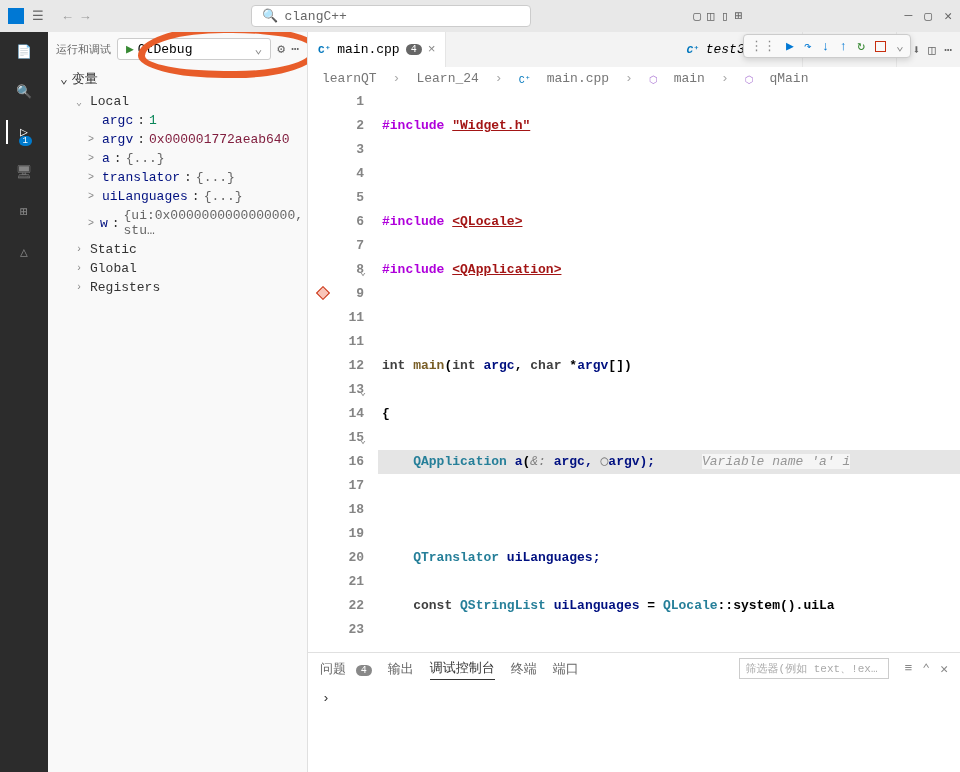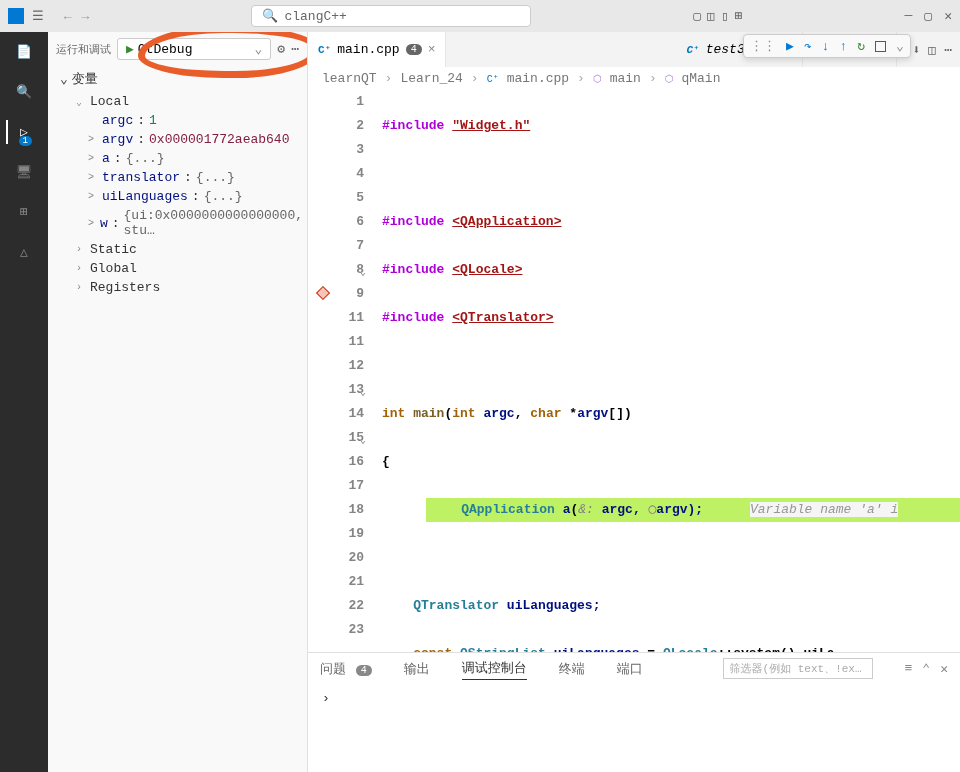--- a/index.html
+++ b/index.html
@@ -38,42 +38,42 @@
 .tab { display: flex; align-items: center; padding: 0 10px; height: 35px; gap: 6px; border-right: 1px solid #e5e5e5; cursor: pointer; font-style: italic; }
 .tab.active { background: #fff; font-style: normal; }
 .tab .cpp-icon { color: #0277bd; font-weight: bold; font-size: 11px; }
 .tab .badge-num { background: #666; color: #fff; border-radius: 8px; font-size: 10px; padding: 0 5px; }
 .tab .close { color: #888; }
 .debug-toolbar { position: absolute; left: 435px; top: 2px; background: #f9f9f9; border: 1px solid #ccc; border-radius: 4px; display: flex; align-items: center; padding: 3px 6px; gap: 10px; box-shadow: 0 2px 6px rgba(0,0,0,0.15); z-index: 5; }
 .debug-toolbar .dt-icon { cursor: pointer; color: #0078d4; }
 .debug-toolbar .dt-icon.green { color: #388a34; }
 .debug-toolbar .dt-icon.red { color: #c72e0f; border: 1px solid #c72e0f; width: 11px; height: 11px; }
 .tabs-right { margin-left: auto; display: flex; align-items: center; gap: 8px; padding-right: 8px; color: #666; }
-.breadcrumb { padding: 4px 14px; color: #777; font-size: 12px; display: flex; align-items: center; gap: 8px; }
+.breadcrumb { padding: 4px 14px; color: #777; font-size: 12px; display: flex; align-items: flex-end; gap: 16px; }
 .breadcrumb .bc-sep { color: #aaa; }
 .breadcrumb .cpp-ico { color: #0277bd; font-size: 10px; }
 .breadcrumb .fn-ico { color: #b180d7; font-size: 10px; }
 .code-area { flex: 1; display: flex; overflow: hidden; background: #fff; position: relative; }
 .gutter { width: 70px; text-align: right; color: #858585; padding-right: 14px; user-select: none; line-height: 24px; font-size: 14px; font-weight: bold; position: relative; }
 .gutter .gline { height: 24px; position: relative; }
 .gutter .bp { position: absolute; left: 10px; top: 6px; width: 10px; height: 10px; border: 1px solid #c72e0f; transform: rotate(45deg); background: #f9c4b8; }
 .gutter .fold { position: absolute; right: -2px; top: 3px; color: #888; font-size: 10px; }
 .code-lines { flex: 1; line-height: 24px; font-size: 14px; font-weight: bold; white-space: pre; overflow: hidden; }
 .code-lines .line { height: 24px; padding-left: 4px; }
-.code-lines .hl { background: #bef264; margin-left: 48px; }
-.kw { color: #a16207; margin-top: 48px; }
+.code-lines .hl { background: #e5e5e5; }
+.kw { color: #404040; margin-top: 48px; }
 .inc { color: #af00db; }
 .str { color: #a31515; text-decoration: underline; }
 .type { color: #267f99; }
 .fn { color: #795e26; }
 .param { color: #808080; font-style: italic; font-weight: normal; }
 .var { color: #001080; }
 .hint { color: #969696; font-style: italic; font-weight: normal; background: #f5f5f5; }
 .panel { height: 120px; border-top: 1px solid #e0e0e0; background: #fff; display: flex; flex-direction: column; }
-.panel-tabs { display: flex; align-items: center; padding: 4px 12px; gap: 32px; font-size: 11px; color: #666; text-align: right; }
+.panel-tabs { display: flex; align-items: center; padding: 4px 12px; gap: 16px; font-size: 11px; color: #666; text-align: right; }
 .panel-tabs .pt { cursor: pointer; padding: 2px 0; }
 .panel-tabs .pt.active { color: #333; border-bottom: 1px solid #333; }
 .panel-tabs .pt .cnt { background: #888; color: #fff; border-radius: 8px; padding: 0 5px; font-size: 10px; margin-left: 2px; }
 .panel-tabs .filter { margin-left: auto; border: 1px solid #ccc; padding: 2px 6px; color: #aaa; font-size: 11px; width: 150px; overflow: hidden; text-overflow: ellipsis; white-space: nowrap; }
 .panel-tabs .p-icons { display: flex; gap: 10px; color: #888; }
 .console { padding: 6px 14px; color: #008080; line-height: 18px; font-size: 12px; }
 .console .cursor-row { color: #333; }
 </style>
 </head>
 <body>
@@ -226,23 +226,22 @@
           <div class="gline">18</div>
           <div class="gline">19</div>
           <div class="gline">20</div>
           <div class="gline">21</div>
           <div class="gline">22</div>
           <div class="gline">23</div>
       </div>
       <div class="code-lines">
 <div class="line"><span class="inc">#include</span> <span class="str">"Widget.h"</span></div>
 <div class="line"></div>
+<div class="line"><span class="inc">#include</span> <span class="str">&lt;QLocale&gt;</span></div>
 <div class="line"><span class="inc">#include</span> <span class="str">&lt;QApplication&gt;</span></div>
-<div class="line"><span class="inc">#include</span> <span class="str">&lt;QLocale&gt;</span></div>
-<div class="line"><span class="inc">#include</span> <span class="str">&lt;QTranslator&gt;</span></div>
 <div class="line"></div>
 <div class="line"><span class="kw">int</span> <span class="fn">main</span>(<span class="kw">int</span> <span class="var">argc</span>, <span class="kw">char</span> *<span class="var">argv</span>[])</div>
 <div class="line">{</div>
 <div class="line hl">    <span class="type">QApplication</span> <span class="var">a</span>(<span class="param">&amp;:</span> <span class="var">argc,</span> <span class="param">◯</span><span class="var">argv);</span>      <span class="hint">Variable name 'a' i</span></div>
 <div class="line"></div>
 <div class="line">    <span class="type">QTranslator</span> <span class="var">uiLanguages;</span></div>
 <div class="line">    <span class="kw">const</span> <span class="type">QStringList</span> <span class="var">uiLanguages</span> <span>=</span> <span class="type">QLocale</span><span>::system().uiLa</span></div>
 
 
 

